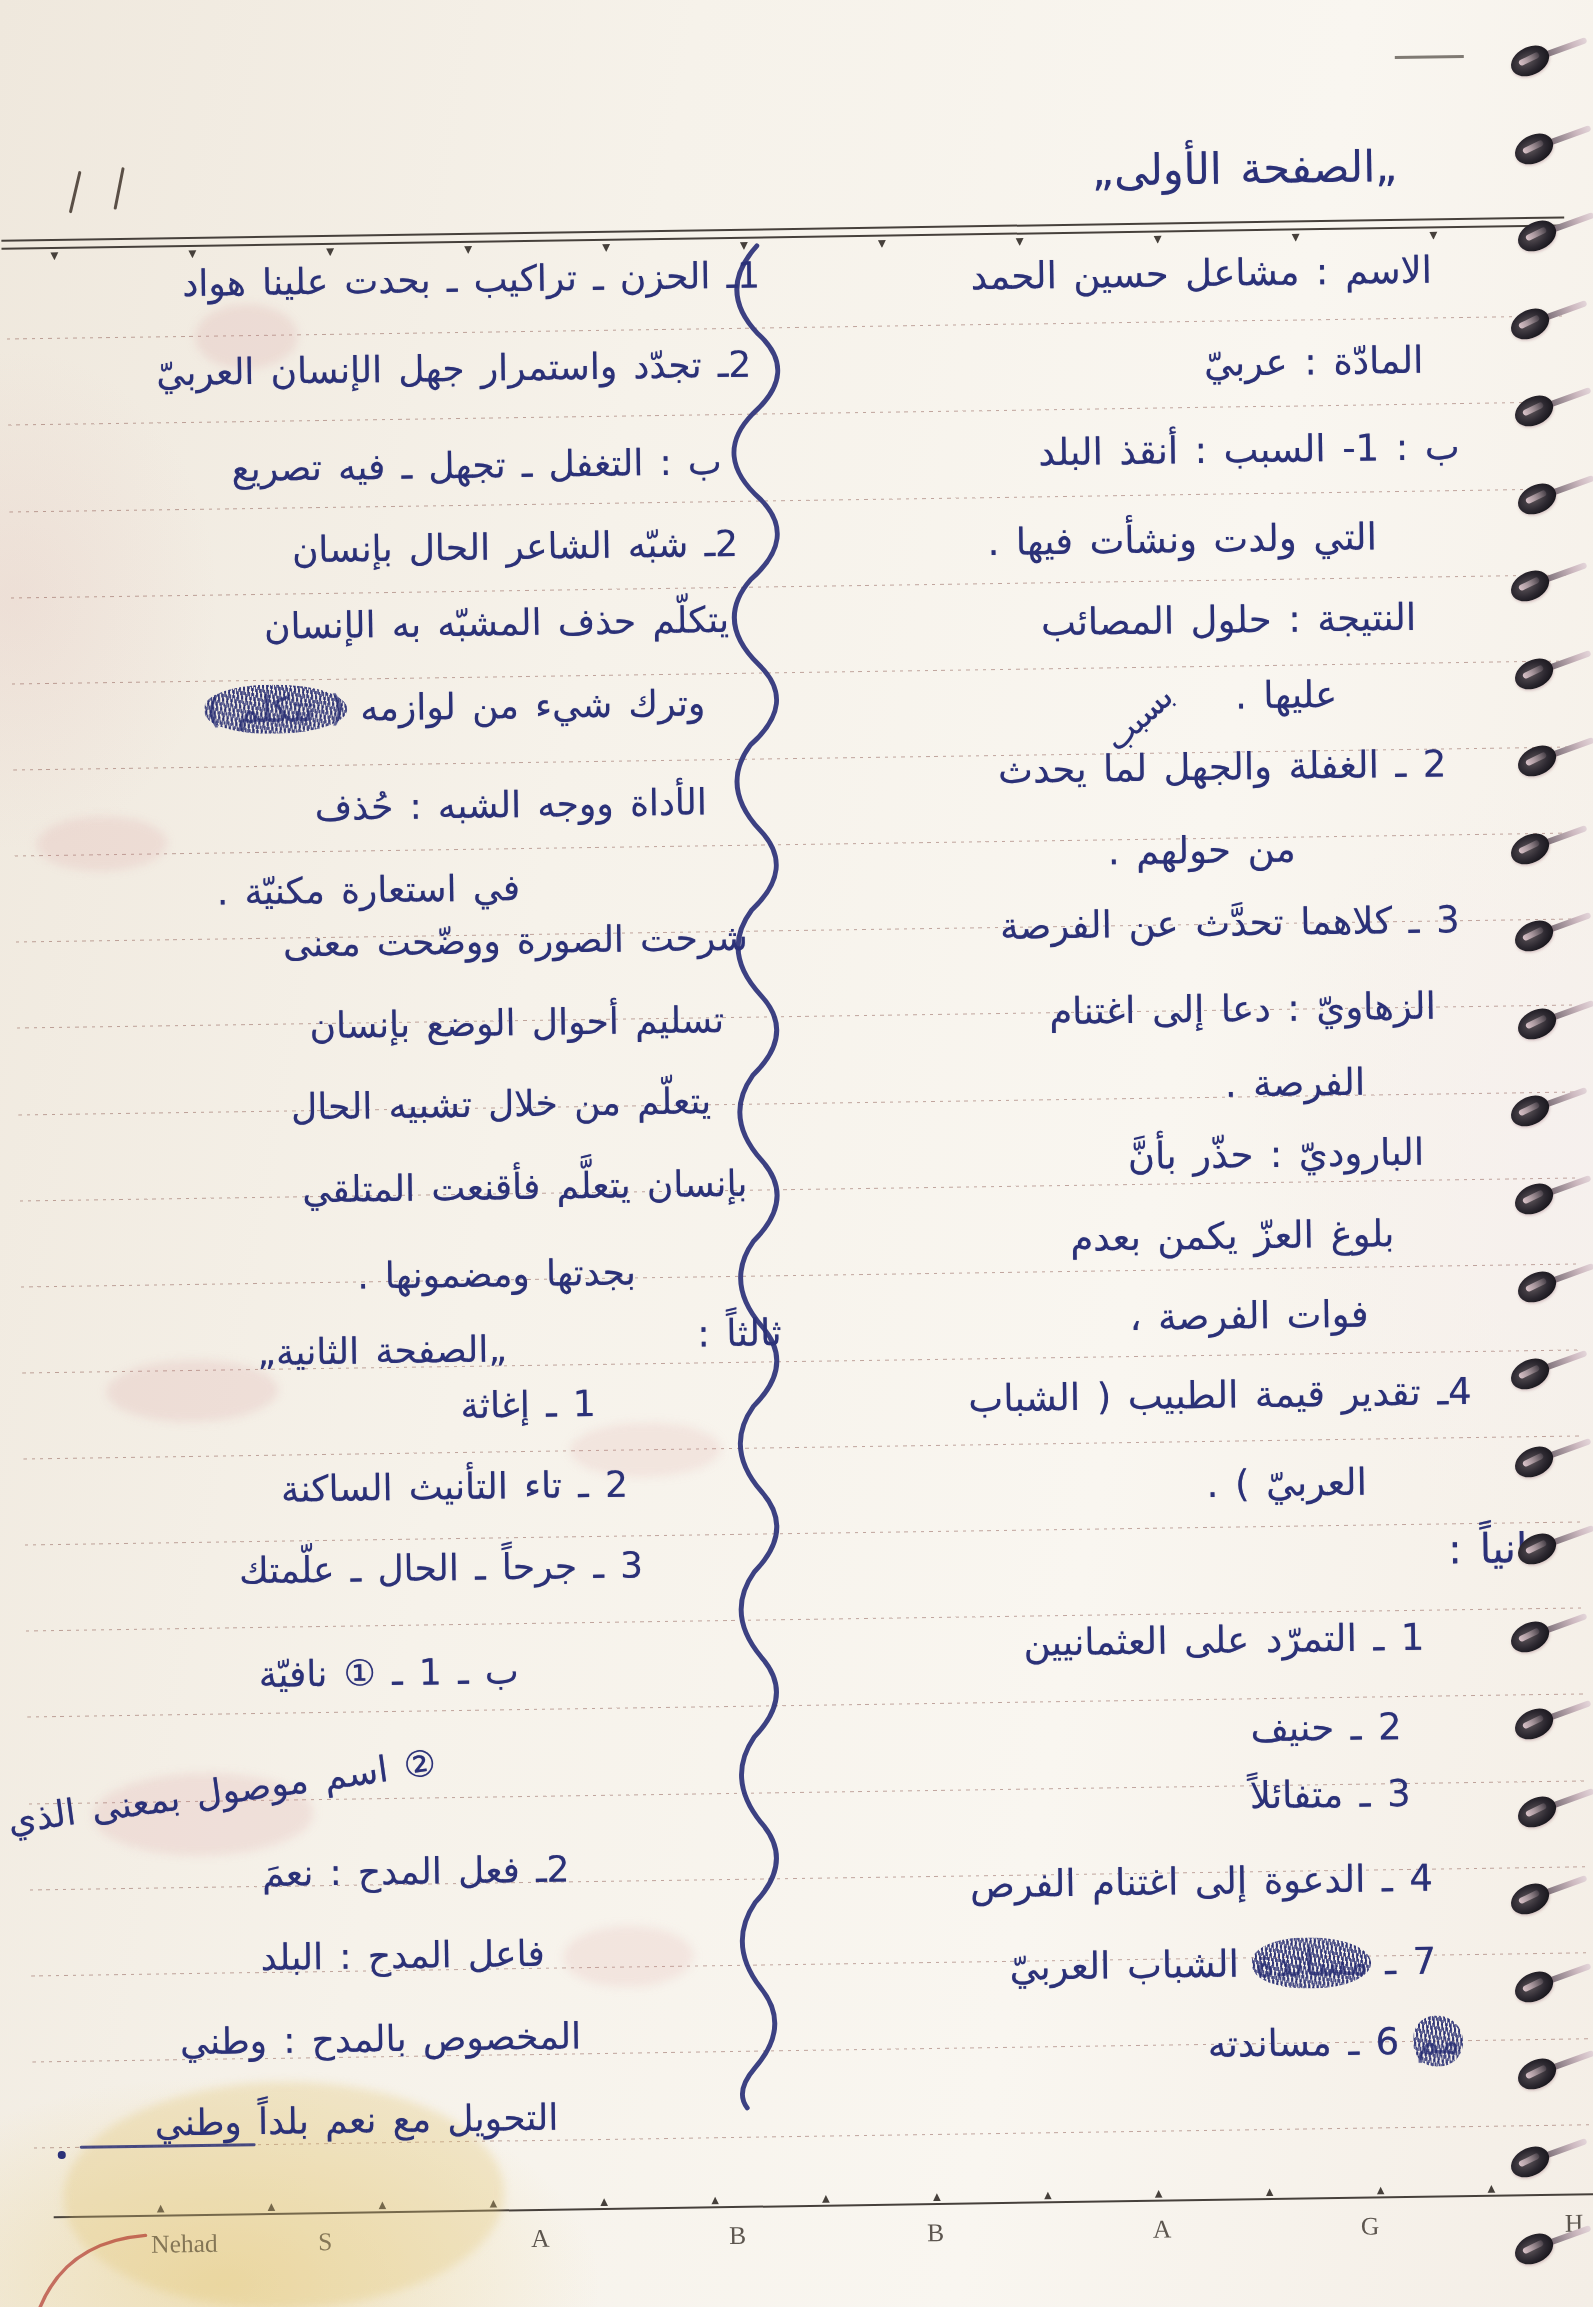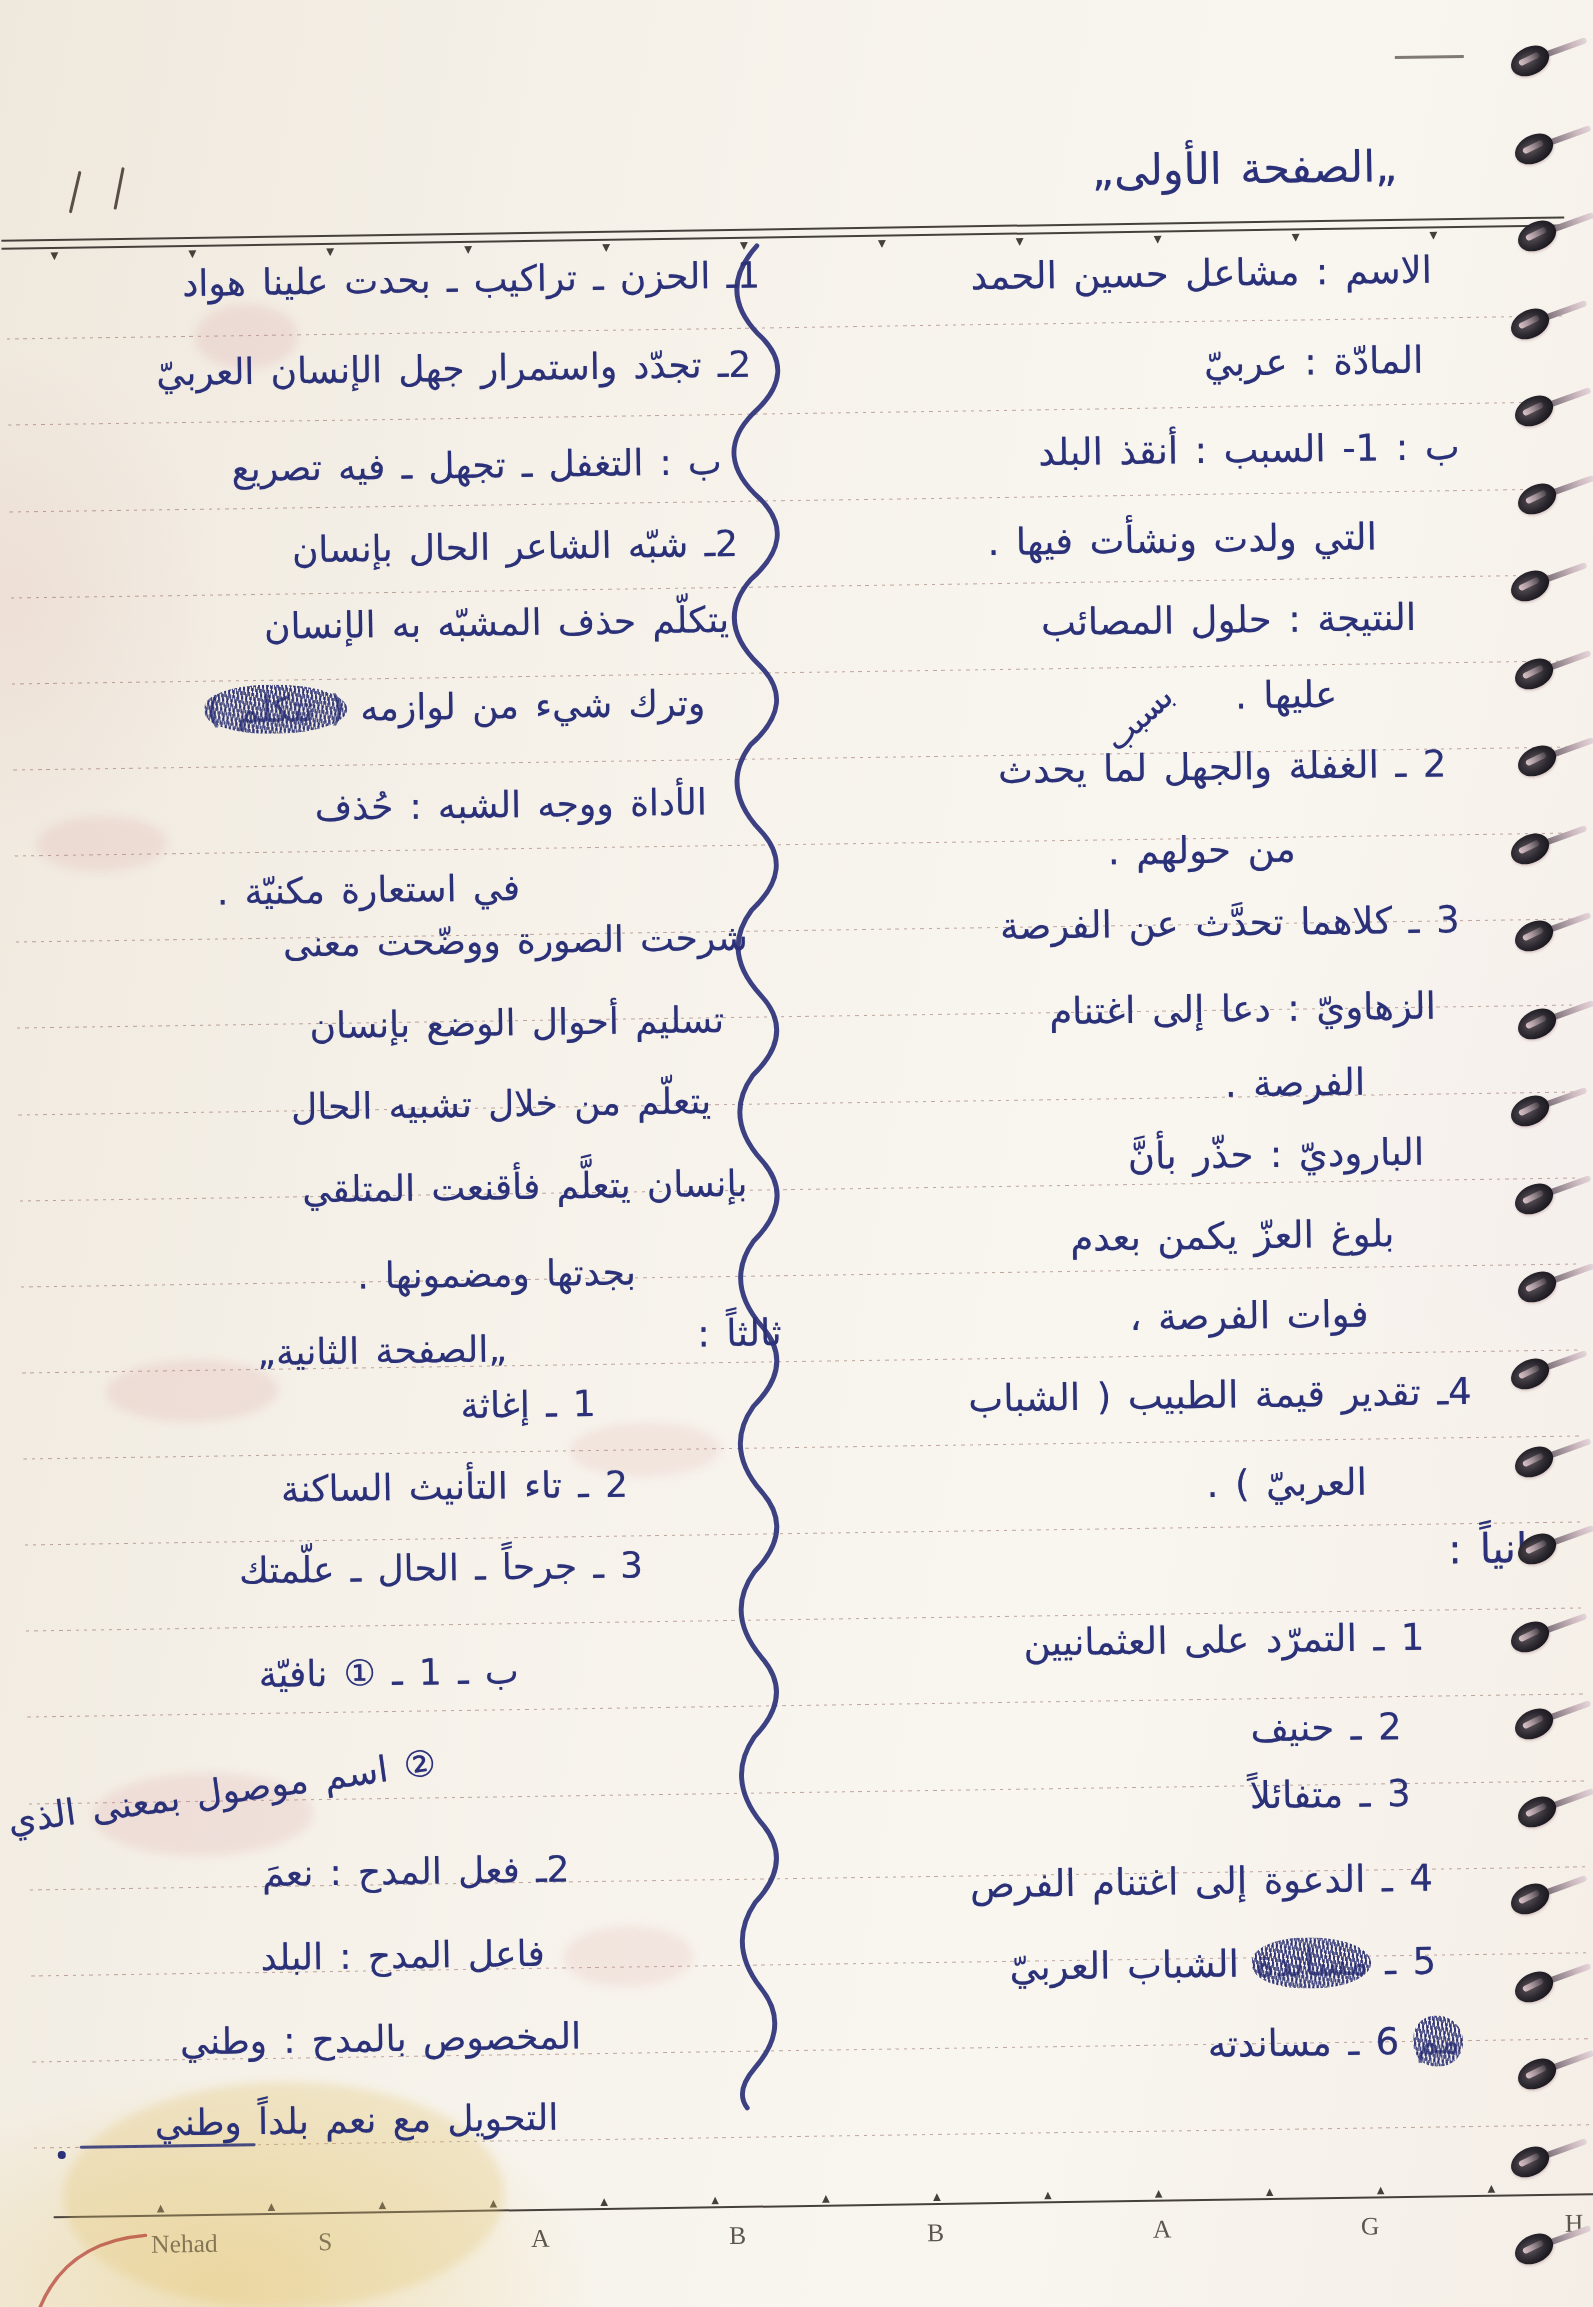--- a/index.html
+++ b/index.html
@@ -135,21 +135,21 @@
       <div class="hw rt" style="top:1221px;right:200px;">بلوغ العزّ يكمن بعدم</div>
       <div class="hw rt" style="top:1301px;right:227px;">فوات الفرصة ،</div>
       <div class="hw rt" style="top:1380px;right:125px;">4ـ تقدير قيمة الطبيب ( الشباب</div>
       <div class="hw rt" style="top:1469px;right:231px;">العربيّ ) .</div>
       <div class="hw" style="top:1535px;right:59px;font-size:41px;">ثانياً :</div>
       <div class="hw rt" style="top:1625px;right:176px;">1 ـ التمرّد على العثمانيين</div>
       <div class="hw rt" style="top:1714px;right:200px;">2 ـ حنيف</div>
       <div class="hw rt" style="top:1781px;right:192px;">3 ـ متفائلاً</div>
       <div class="hw rt" style="top:1866px;right:171px;">4 ـ الدعوة إلى اغتنام الفرص</div>
       <div class="hw rt" style="top:1949px;right:169px;">
-        <span>5 ـ</span>
+        <span>7 ـ</span>
         <span class="scribble">مساندة</span>
         <span>الشباب العربيّ</span>
       </div>
       <div class="hw rt" style="top:2029px;right:146px;">
         <span class="scribble">مم</span>
         <span>6 ـ مساندته</span>
       </div>
 
       <div class="hw" style="top:254px;right:820px;">1ـ الحزن ـ تراكيب ـ بحدت علينا هواد</div>
       <div class="hw" style="top:343px;right:830px;">2ـ تجدّد واستمرار جهل الإنسان العربيّ</div>

